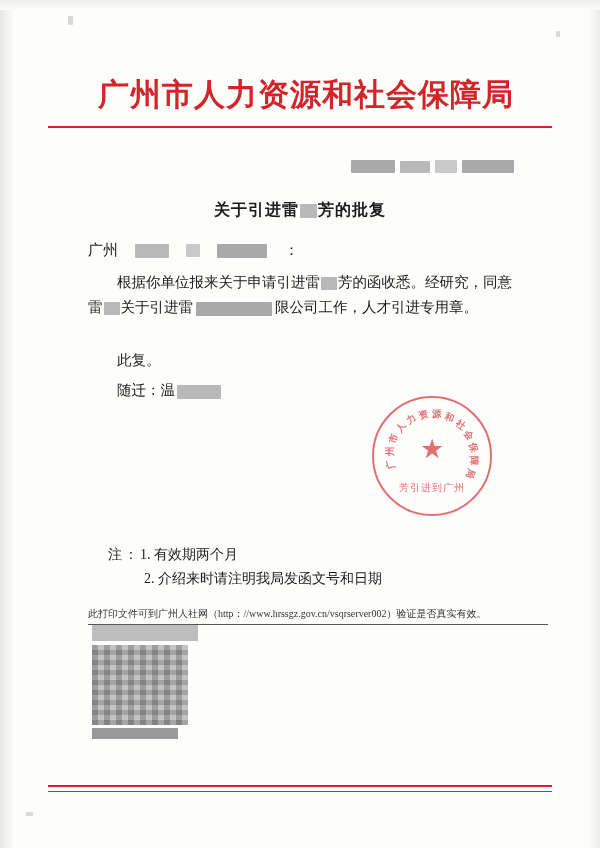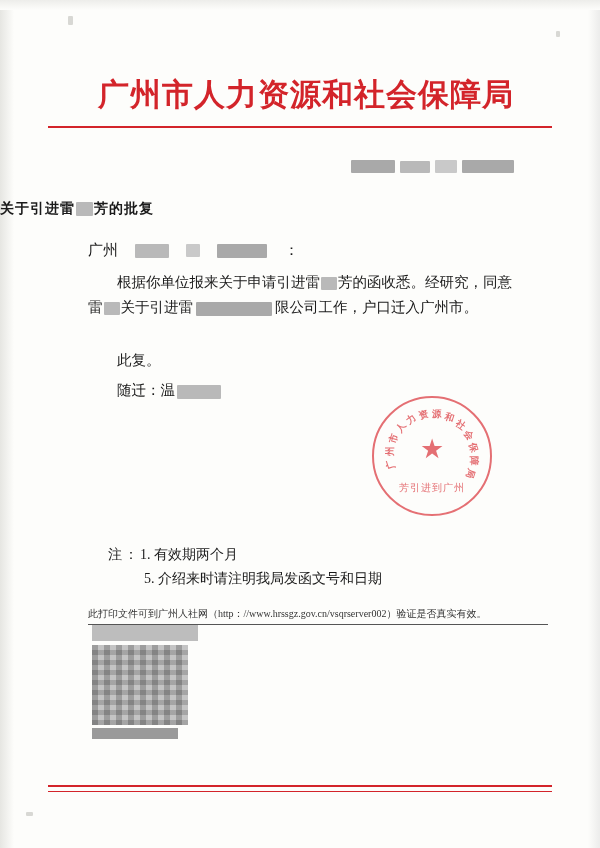--- a/index.html
+++ b/index.html
@@ -82,24 +82,24 @@
     right: 86px;
     display: flex;
     gap: 5px;
     align-items: center;
   }
 
   .subject {
     position: absolute;
     top: 200px;
     left: 0; right: 0;
-    text-align: left;
+    text-align: center;
     font-family: "DejaVu Serif", "Liberation Serif", serif;
     font-weight: 700;
-    font-size: 14px;
+    font-size: 16px;
     letter-spacing: 1px;
   }
 
   .recipient {
     position: absolute;
     top: 241px;
     left: 88px;
     font-size: 15px;
     display: flex;
     align-items: center;
@@ -259,21 +259,21 @@
 
   <div class="recipient">
     <span>广州</span>
     <span class="redact" style="width:34px;height:14px;"></span>
     <span class="redact soft" style="width:14px;height:13px;"></span>
     <span class="redact dark" style="width:50px;height:14px;"></span>
     <span>：</span>
   </div>
 
   <div class="body-text para1">
-    <span class="indent"></span><span>根据你单位报来关于申请引进雷</span><span class="redact" style="width:16px;height:13px;margin:0 1px;"></span><span>芳的函收悉。经研究，同意雷</span><span class="redact" style="width:16px;height:13px;margin:0 1px;"></span><span>关于引进雷</span><span class="redact dark" style="width:76px;height:14px;margin:0 3px;"></span><span>限公司工作，户口迁入广州市。</span>
+    <span class="indent"></span><span>根据你单位报来关于申请引进雷</span><span class="redact" style="width:16px;height:13px;margin:0 1px;"></span><span>芳的函收悉。经研究，同意雷</span><span class="redact" style="width:16px;height:13px;margin:0 1px;"></span><span>关于引进雷</span><span class="redact dark" style="width:76px;height:14px;margin:0 3px;"></span><span>限公司工作，人才引进专用章。</span>
   </div>
 
   <div class="body-text para2">
     <span class="indent"></span><span>此复。</span>
   </div>
 
   <div class="body-text para3">
     <span class="indent"></span><span>随迁：温</span><span class="redact" style="width:44px;height:14px;margin-left:2px;"></span>
   </div>
 
@@ -295,21 +295,21 @@
     </div>
     <div class="seal-star">★</div>
     <div class="seal-bottom">芳引进到广州</div>
   </div>
 
 
   <div class="notes">
     <div>
       <span class="n-label">注：</span><span>1. 有效期两个月</span>
     </div>
-    <div class="n-2">5. 介绍来时请注明我局发函文号和日期</div>
+    <div class="n-2">2. 介绍来时请注明我局发函文号和日期</div>
   </div>
 
   <div class="verify-line">此打印文件可到广州人社网（http：//www.hrssgz.gov.cn/vsqrserver002）验证是否真实有效。</div>
 
   <div class="qr-area">
     <div class="qr-label"></div>
     <div class="qr-box"></div>
     <div class="qr-caption"></div>
   </div>
 

